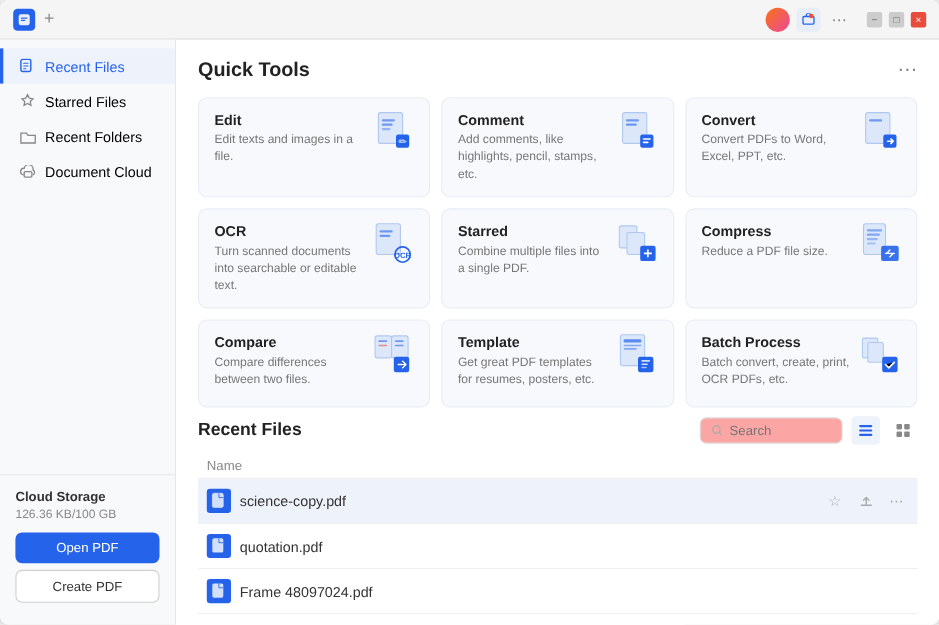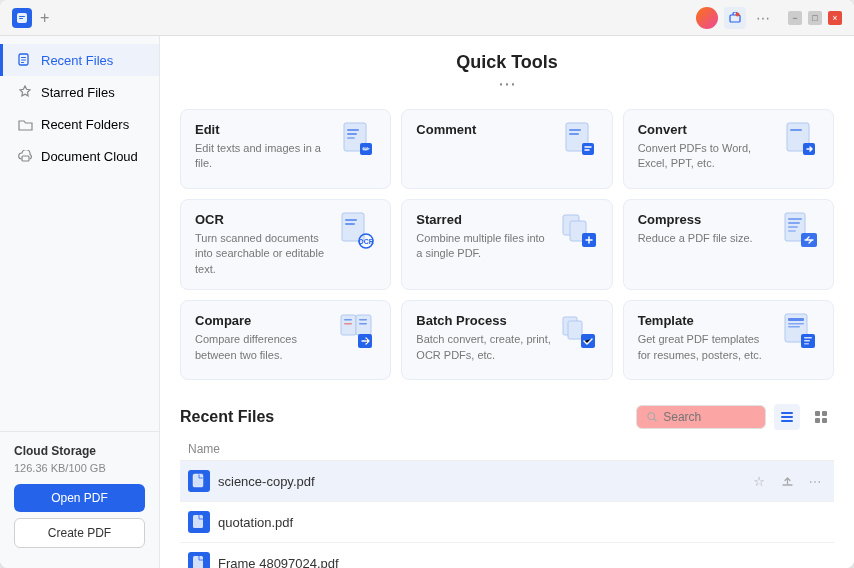--- a/index.html
+++ b/index.html
@@ -186,38 +186,37 @@
       flex: 1;
       overflow-y: auto;
       padding: 16px 20px;
       background: #fff;
     }
     .section-header {
       display: flex;
       align-items: center;
       justify-content: space-between;
       margin-bottom: 14px;
-      flex-direction: column;
     }
     .section-title {
       font-size: 18px;
       font-weight: 600;
       color: #222;
     }
     .more-btn {
       font-size: 18px;
       color: #888;
       cursor: pointer;
     }
     
     .tools-grid {
       display: grid;
       grid-template-columns: repeat(3, 1fr);
       gap: 10px;
-      margin-bottom: 24px;
+      margin-bottom: 8px;
     }
     .tool-card {
       background: #f7f9fc;
       border: 1px solid #e8edf5;
       border-radius: 8px;
       padding: 12px 14px;
       display: flex;
       align-items: flex-start;
       justify-content: space-between;
       cursor: pointer;
@@ -451,20 +450,21 @@
                 <rect x="5" y="16" width="8" height="2" rx="1" fill="#2563eb" opacity="0.4"></rect>
                 <rect x="18" y="22" width="12" height="12" rx="2" fill="#2563eb"></rect>
                 <text x="24" y="31" font-size="9" fill="white" text-anchor="middle" font-family="sans-serif">✏</text>
               </svg>
           </div>
         </div>
 
         <div class="tool-card">
           <div class="tool-info">
             <div class="tool-name">Comment</div>
+            <div class="tool-desc">Add comments, like highlights, pencil, stamps, etc.</div>
           </div>
           <div class="tool-img">
             <svg width="32" height="38" viewBox="0 0 32 38">
                 <rect x="2" y="2" width="22" height="28" rx="2" fill="#dce8fa" stroke="#b0c8f0" stroke-width="1"></rect>
                 <rect x="5" y="8" width="12" height="2" rx="1" fill="#2563eb" opacity="0.6"></rect>
                 <rect x="5" y="12" width="10" height="2" rx="1" fill="#2563eb" opacity="0.6"></rect>
                 <rect x="18" y="22" width="12" height="12" rx="2" fill="#2563eb"></rect>
                 <path d="M21 26 h6 M21 29 h4" stroke="white" stroke-width="1.5" stroke-linecap="round"></path>
               </svg>
           </div>
@@ -548,48 +548,48 @@
                 <rect x="19" y="7" width="8" height="1.5" rx="0.75" fill="#2563eb" opacity="0.6"></rect>
                 <rect x="19" y="11" width="8" height="1.5" rx="0.75" fill="#2563eb" opacity="0.6"></rect>
                 <rect x="18" y="22" width="14" height="14" rx="2" fill="#2563eb"></rect>
                 <path d="M22 29h7M26 26l3 3-3 3" stroke="white" stroke-width="1.3" stroke-linecap="round" stroke-linejoin="round"></path>
               </svg>
           </div>
         </div>
 
         <div class="tool-card">
           <div class="tool-info">
-            <div class="tool-name">Batch Process</div>
-            <div class="tool-desc">Batch convert, create, print, OCR PDFs, etc.</div>
-          </div>
-          <div class="tool-img">
-            <svg width="36" height="38" viewBox="0 0 36 38">
-                <rect x="1" y="5" width="14" height="18" rx="1.5" fill="#dce8fa" stroke="#b0c8f0" stroke-width="1"></rect>
-                <rect x="6" y="9" width="14" height="18" rx="1.5" fill="#dce8fa" stroke="#b0c8f0" stroke-width="1"></rect>
-                <rect x="19" y="22" width="14" height="14" rx="2" fill="#2563eb"></rect>
-                <path d="M22 29l3 3 5-5" stroke="white" stroke-width="1.5" stroke-linecap="round" stroke-linejoin="round"></path>
-              </svg>
-          </div>
-        </div>
-
-        <div class="tool-card">
-          <div class="tool-info">
             <div class="tool-name">Template</div>
             <div class="tool-desc">Get great PDF templates for resumes, posters, etc.</div>
           </div>
           <div class="tool-img">
             <svg width="36" height="38" viewBox="0 0 36 38">
                 <rect x="2" y="2" width="22" height="28" rx="2" fill="#dce8fa" stroke="#b0c8f0" stroke-width="1"></rect>
                 <rect x="5" y="6" width="16" height="3" rx="1" fill="#2563eb" opacity="0.7"></rect>
                 <rect x="5" y="11" width="16" height="1.5" rx="0.75" fill="#2563eb" opacity="0.5"></rect>
                 <rect x="5" y="14" width="12" height="1.5" rx="0.75" fill="#2563eb" opacity="0.5"></rect>
                 <rect x="18" y="22" width="14" height="14" rx="2" fill="#2563eb"></rect>
                 <rect x="21" y="25" width="8" height="1.5" rx="0.75" fill="white" opacity="0.8"></rect>
                 <rect x="21" y="28" width="6" height="1.5" rx="0.75" fill="white" opacity="0.8"></rect>
                 <rect x="21" y="31" width="5" height="1.5" rx="0.75" fill="white" opacity="0.6"></rect>
+              </svg>
+          </div>
+        </div>
+
+        <div class="tool-card">
+          <div class="tool-info">
+            <div class="tool-name">Batch Process</div>
+            <div class="tool-desc">Batch convert, create, print, OCR PDFs, etc.</div>
+          </div>
+          <div class="tool-img">
+            <svg width="36" height="38" viewBox="0 0 36 38">
+                <rect x="1" y="5" width="14" height="18" rx="1.5" fill="#dce8fa" stroke="#b0c8f0" stroke-width="1"></rect>
+                <rect x="6" y="9" width="14" height="18" rx="1.5" fill="#dce8fa" stroke="#b0c8f0" stroke-width="1"></rect>
+                <rect x="19" y="22" width="14" height="14" rx="2" fill="#2563eb"></rect>
+                <path d="M22 29l3 3 5-5" stroke="white" stroke-width="1.5" stroke-linecap="round" stroke-linejoin="round"></path>
               </svg>
           </div>
         </div>
       </div>
 
       <div class="recent-files-header">
         <span class="recent-title">Recent Files</span>
         <div class="search-view-row">
           <div class="search-box">
             <svg width="12" height="12" viewBox="0 0 12 12">

